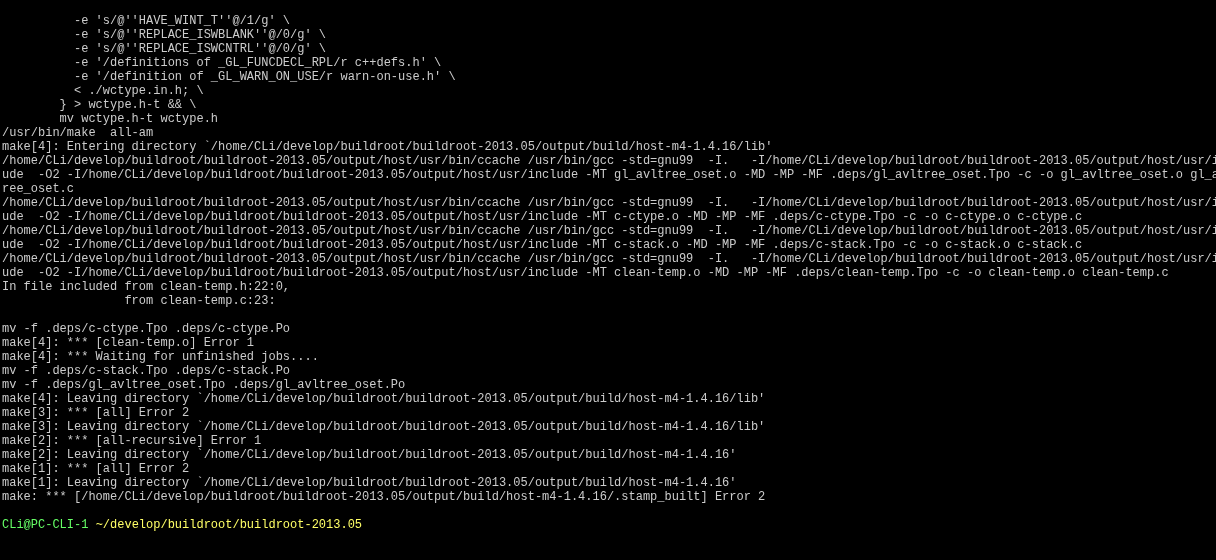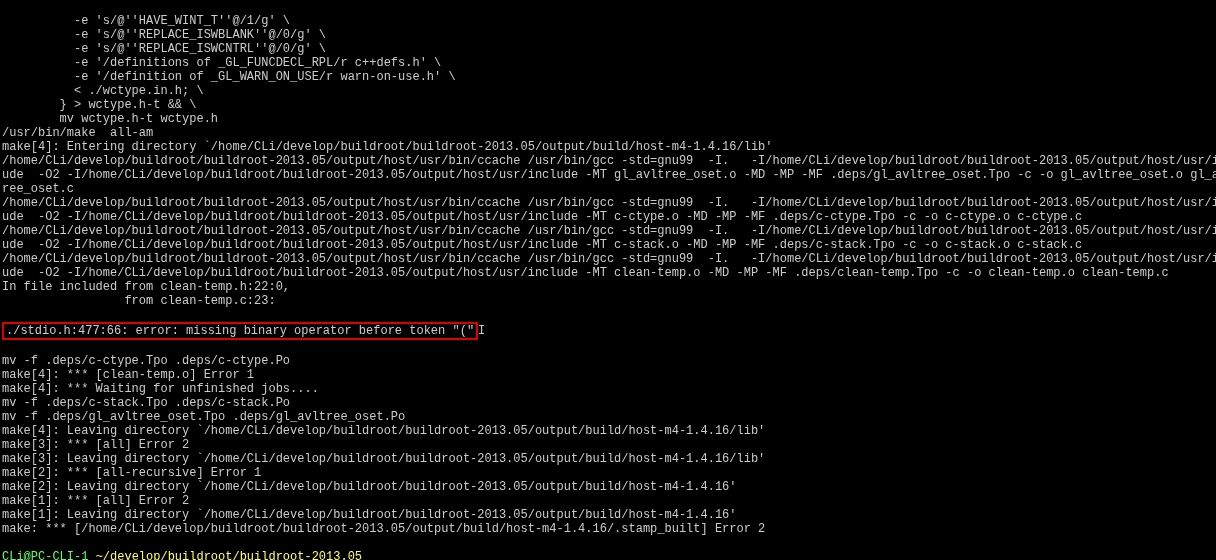--- a/index.html
+++ b/index.html
@@ -26,16 +26,15 @@
   }
   .prompt-user { color: #6f6; }
   .prompt-host { color: #6f6; }
   .prompt-path { color: #ff6; }
 </style>
 </head>
 <body>
 
 <div class="terminal">
 <div id="lines-before"><span class="line">          -e 's/@''HAVE_WINT_T''@/1/g' \</span><span class="line">          -e 's/@''REPLACE_ISWBLANK''@/0/g' \</span><span class="line">          -e 's/@''REPLACE_ISWCNTRL''@/0/g' \</span><span class="line">          -e '/definitions of _GL_FUNCDECL_RPL/r c++defs.h' \</span><span class="line">          -e '/definition of _GL_WARN_ON_USE/r warn-on-use.h' \</span><span class="line">          &lt; ./wctype.in.h; \</span><span class="line">        } &gt; wctype.h-t &amp;&amp; \</span><span class="line">        mv wctype.h-t wctype.h</span><span class="line">/usr/bin/make  all-am</span><span class="line">make[4]: Entering directory `/home/CLi/develop/buildroot/buildroot-2013.05/output/build/host-m4-1.4.16/lib'</span><span class="line">/home/CLi/develop/buildroot/buildroot-2013.05/output/host/usr/bin/ccache /usr/bin/gcc -std=gnu99  -I.   -I/home/CLi/develop/buildroot/buildroot-2013.05/output/host/usr/incl</span><span class="line">ude  -O2 -I/home/CLi/develop/buildroot/buildroot-2013.05/output/host/usr/include -MT gl_avltree_oset.o -MD -MP -MF .deps/gl_avltree_oset.Tpo -c -o gl_avltree_oset.o gl_avlt</span><span class="line">ree_oset.c</span><span class="line">/home/CLi/develop/buildroot/buildroot-2013.05/output/host/usr/bin/ccache /usr/bin/gcc -std=gnu99  -I.   -I/home/CLi/develop/buildroot/buildroot-2013.05/output/host/usr/incl</span><span class="line">ude  -O2 -I/home/CLi/develop/buildroot/buildroot-2013.05/output/host/usr/include -MT c-ctype.o -MD -MP -MF .deps/c-ctype.Tpo -c -o c-ctype.o c-ctype.c</span><span class="line">/home/CLi/develop/buildroot/buildroot-2013.05/output/host/usr/bin/ccache /usr/bin/gcc -std=gnu99  -I.   -I/home/CLi/develop/buildroot/buildroot-2013.05/output/host/usr/incl</span><span class="line">ude  -O2 -I/home/CLi/develop/buildroot/buildroot-2013.05/output/host/usr/include -MT c-stack.o -MD -MP -MF .deps/c-stack.Tpo -c -o c-stack.o c-stack.c</span><span class="line">/home/CLi/develop/buildroot/buildroot-2013.05/output/host/usr/bin/ccache /usr/bin/gcc -std=gnu99  -I.   -I/home/CLi/develop/buildroot/buildroot-2013.05/output/host/usr/incl</span><span class="line">ude  -O2 -I/home/CLi/develop/buildroot/buildroot-2013.05/output/host/usr/include -MT clean-temp.o -MD -MP -MF .deps/clean-temp.Tpo -c -o clean-temp.o clean-temp.c</span><span class="line">In file included from clean-temp.h:22:0,</span><span class="line">                 from clean-temp.c:23:</span></div>
-<span class="line"><span class="error-highlight">./stdio.h:477:66: error: missing binary operator before token "("</span><span>I</span></span>
 <div id="lines-after"><span class="line">mv -f .deps/c-ctype.Tpo .deps/c-ctype.Po</span><span class="line">make[4]: *** [clean-temp.o] Error 1</span><span class="line">make[4]: *** Waiting for unfinished jobs....</span><span class="line">mv -f .deps/c-stack.Tpo .deps/c-stack.Po</span><span class="line">mv -f .deps/gl_avltree_oset.Tpo .deps/gl_avltree_oset.Po</span><span class="line">make[4]: Leaving directory `/home/CLi/develop/buildroot/buildroot-2013.05/output/build/host-m4-1.4.16/lib'</span><span class="line">make[3]: *** [all] Error 2</span><span class="line">make[3]: Leaving directory `/home/CLi/develop/buildroot/buildroot-2013.05/output/build/host-m4-1.4.16/lib'</span><span class="line">make[2]: *** [all-recursive] Error 1</span><span class="line">make[2]: Leaving directory `/home/CLi/develop/buildroot/buildroot-2013.05/output/build/host-m4-1.4.16'</span><span class="line">make[1]: *** [all] Error 2</span><span class="line">make[1]: Leaving directory `/home/CLi/develop/buildroot/buildroot-2013.05/output/build/host-m4-1.4.16'</span><span class="line">make: *** [/home/CLi/develop/buildroot/buildroot-2013.05/output/build/host-m4-1.4.16/.stamp_built] Error 2</span><span class="line"></span></div>
 <span class="line"><span class="prompt-user">CLi</span><span class="prompt-user">@</span><span class="prompt-host">PC-CLI-1</span><span> </span><span class="prompt-path">~</span><span class="prompt-path">/develop/buildroot/buildroot-2013.05</span></span>
 </div>
 
 </body></html>

